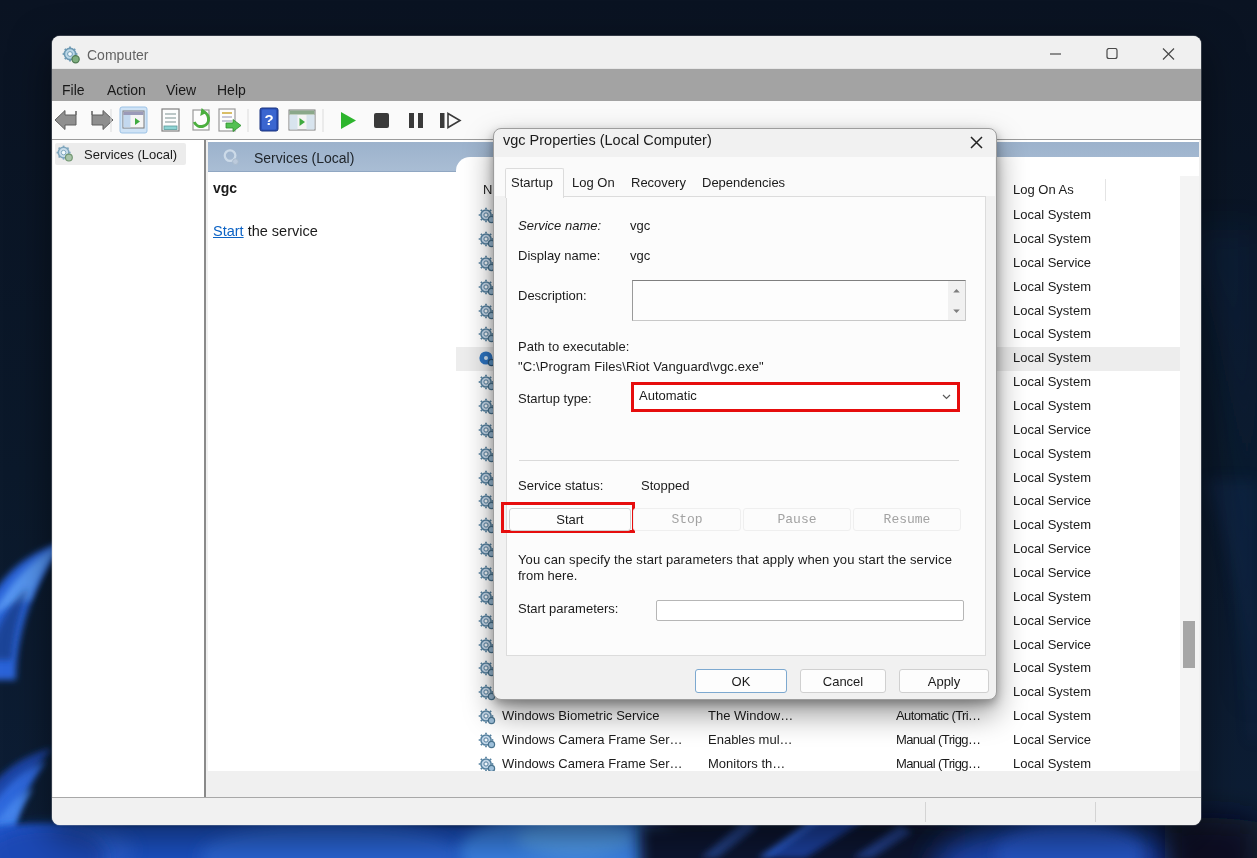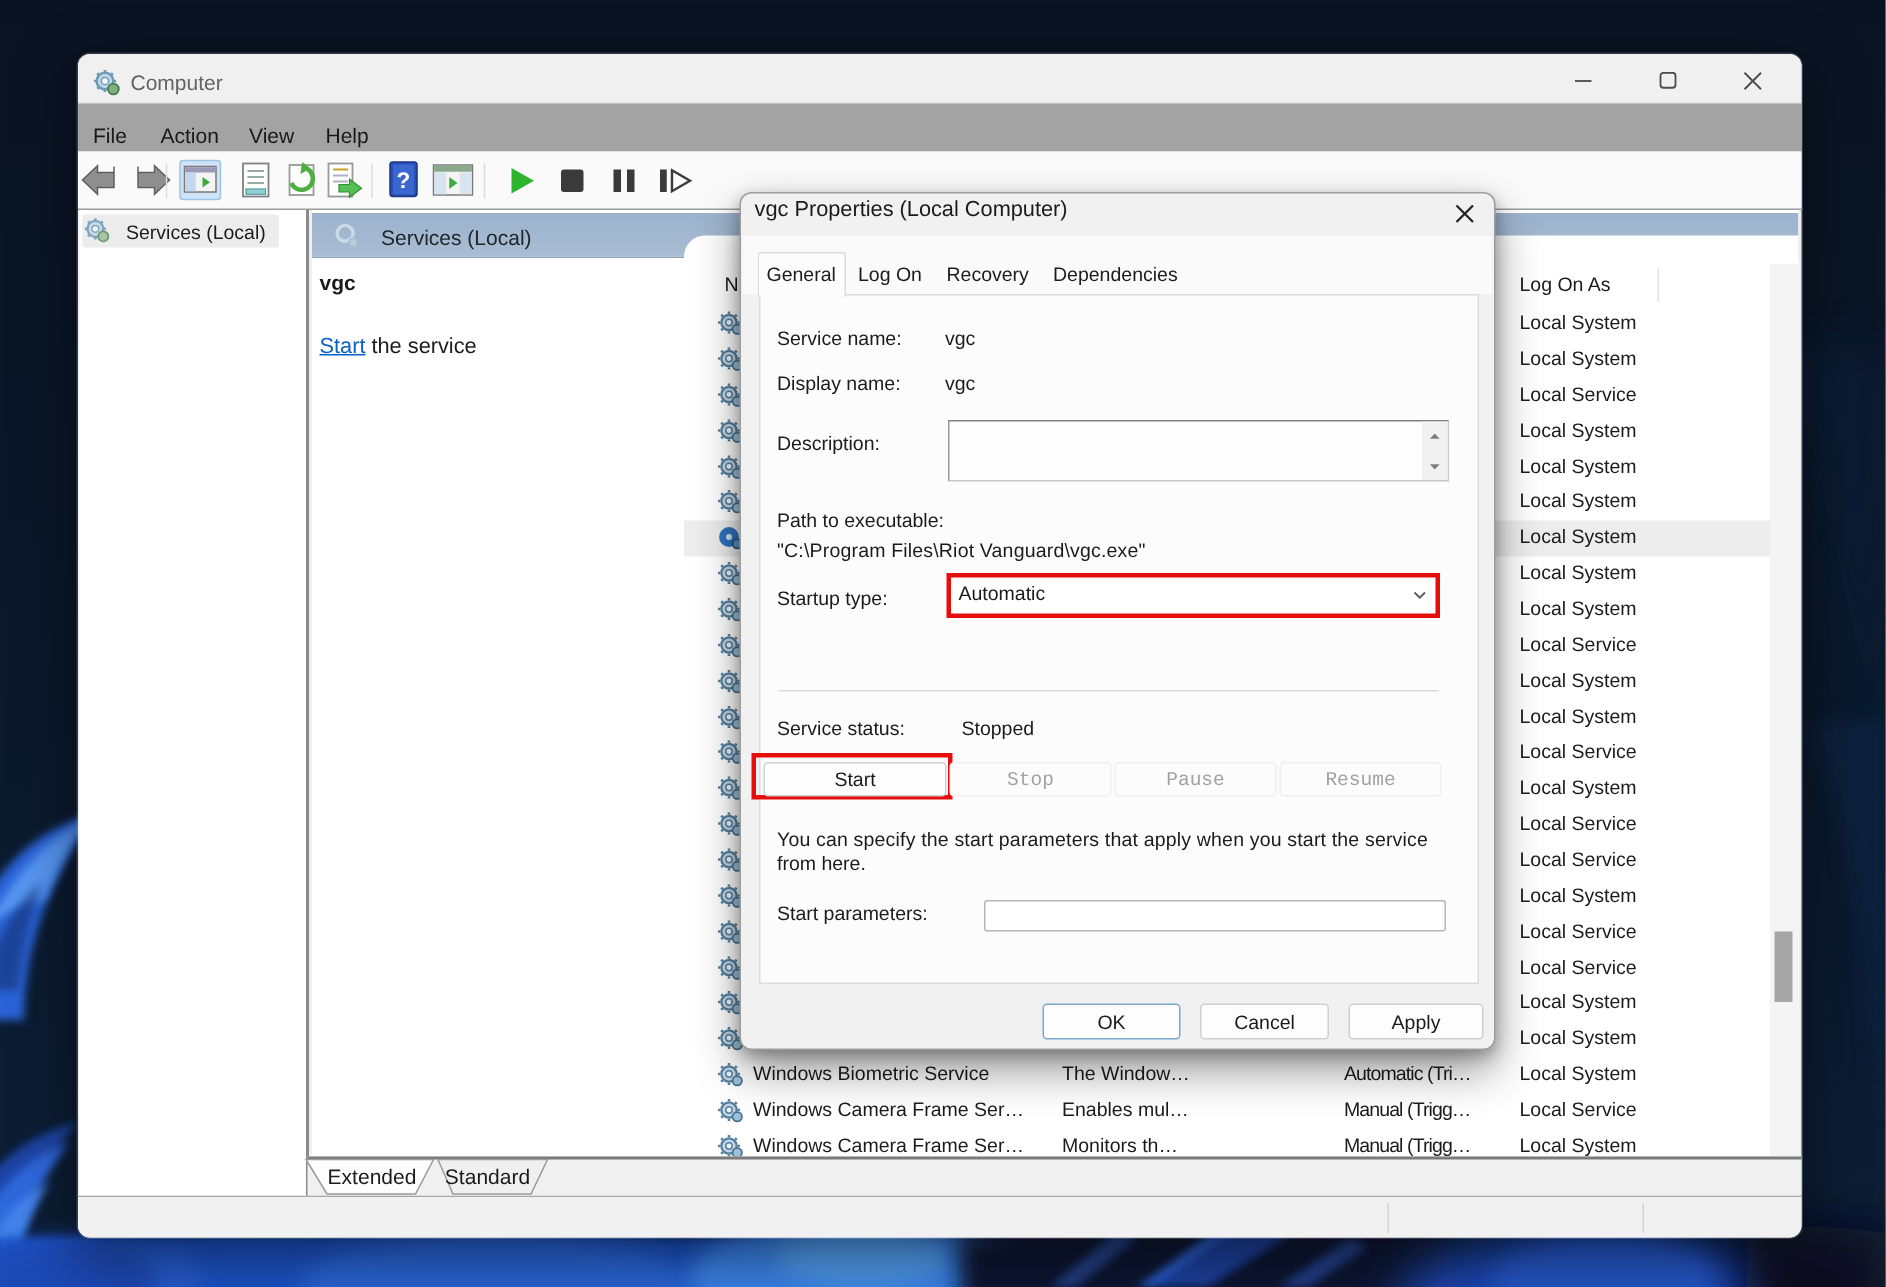--- a/index.html
+++ b/index.html
@@ -347,49 +347,40 @@
             <g transform="translate(3,599)" opacity="1">
               <use href="#gear"></use>
             </g>
           </svg>
 </div>
   </div>
   <div id="vscroll" class="abs" style="left:972px; top:36px; width:19px; height:595px; background:#f4f4f4;">
     <div class="abs" style="left:3px; top:445px; width:12px; height:47px; background:#a6a6a6;"></div>
   </div>
   </div>
-  <div id="tabstrip">
-    <div class="abs" style="left:0; top:0; width:100%; height:2px; background:#7a7a7a;"></div>
-    <svg class="abs" style="left:-4px; top:0px;" width="220" height="26" viewBox="0 0 220 26" font-family="Liberation Sans, sans-serif">
-      <polygon points="3,2 88,2 76,25 17,25" fill="#fdfdfd" stroke="#9a9a9a" stroke-width="1"></polygon>
-      <polygon points="91,2 164,2 153,25 101,25" fill="#f0f0f0" stroke="#9a9a9a" stroke-width="1"></polygon>
-      <text x="47" y="18" font-size="14" fill="#1b1b1b" text-anchor="middle">Extended</text>
-      <text x="124" y="18" font-size="14" fill="#1b1b1b" text-anchor="middle">Standard</text>
-    </svg>
-  </div>
   <div id="statusbar">
     <div class="abs" style="left:873px; top:4px; width:1px; height:20px; background:#d4d4d4;"></div>
     <div class="abs" style="left:1043px; top:4px; width:1px; height:20px; background:#d4d4d4;"></div>
   </div>
 </div>
 
 <div id="dlg">
   <div class="lbl" style="left:9px; top:3px; font-size:14.5px;">vgc Properties (Local Computer)</div>
   <svg class="abs" style="left:476px; top:7px;" width="13" height="13" viewBox="0 0 13 13">
     <path d="M1 1 L12 12 M12 1 L1 12" stroke="#222" stroke-width="1.5" fill="none"></path>
   </svg>
 
   <div class="abs" style="left:1px; top:28px; width:500px; height:39px; background:#fafafa;"></div>
   <div class="abs" style="left:11px; top:39px; width:59px; height:30px; background:#fcfcfc; border:1px solid #dcdcdc; border-bottom:none; border-radius:2px 2px 0 0; z-index:2;"></div>
-  <div class="lbl" style="left:17px; top:46px; z-index:3;">General</div>
+  <div class="lbl" style="left:17px; top:46px; z-index:3;">Startup</div>
   <div class="lbl" style="left:78px; top:46px;">Log On</div>
   <div class="lbl" style="left:137px; top:46px;">Recovery</div>
   <div class="lbl" style="left:208px; top:46px;">Dependencies</div>
   <div id="dlgcard">
-    <div class="lbl" style="left:11px; top:21px;">Service name:</div>
+    <div class="lbl" style="left:11px; top:21px;font-style:italic;">Service name:</div>
     <div class="lbl" style="left:123px; top:21px;">vgc</div>
     <div class="lbl" style="left:11px; top:51px;">Display name:</div>
     <div class="lbl" style="left:123px; top:51px;">vgc</div>
     <div class="lbl" style="left:11px; top:91px;">Description:</div>
     <div class="abs" style="left:125px; top:83px; width:334px; height:41px; background:#fdfdfd; border:1px solid #c8c8c8; border-top-color:#7f7f7f; border-left-color:#9a9a9a;">
       <div class="abs" style="right:0; top:0; width:17px; height:39px; background:#f1f1f1;">
         <svg class="abs" style="left:4px; top:6px;" width="9" height="28" viewBox="0 0 9 28">
           <path d="M1.2 5.5 L4.5 2 L7.8 5.5 Z" fill="#7e7e7e"></path>
           <path d="M1.2 22.5 L4.5 26 L7.8 22.5 Z" fill="#7e7e7e"></path>
         </svg>

